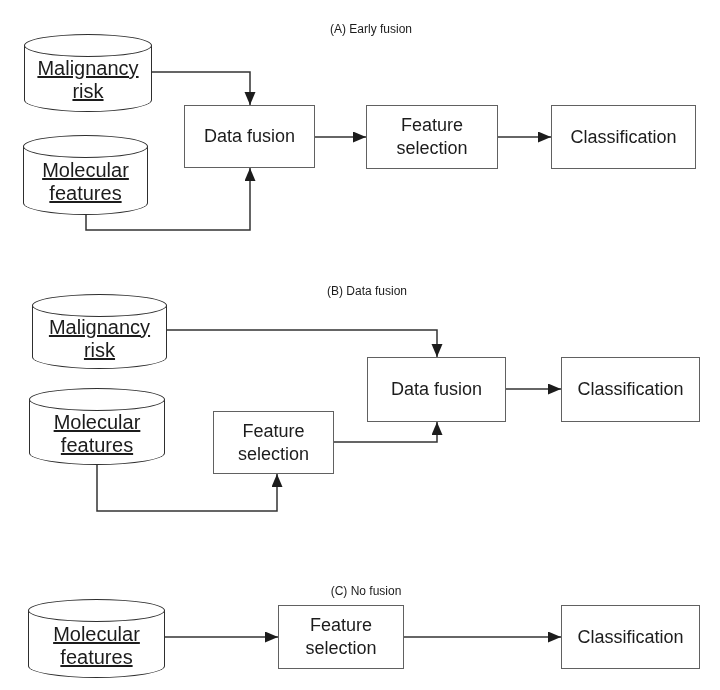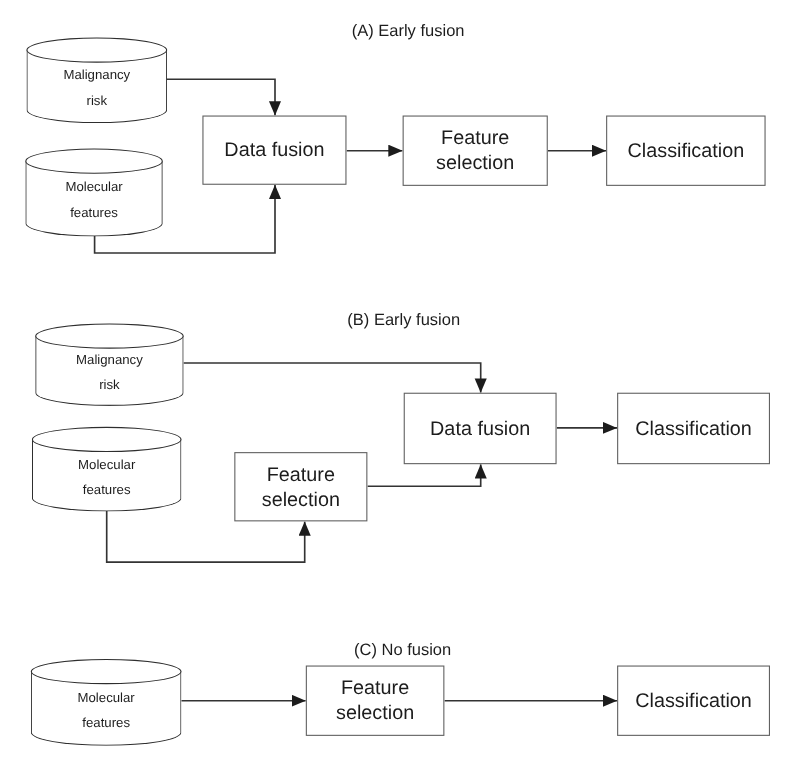--- a/index.html
+++ b/index.html
@@ -3,41 +3,41 @@
 <meta charset="utf-8">
 <style>
   html,body{margin:0;padding:0;background:#ffffff;}
   .canvas{
     position:relative;width:720px;height:690px;background:#ffffff;overflow:hidden;
     font-family:"Liberation Sans", sans-serif;color:#1c1c1c;
   }
   .edges{position:absolute;left:0;top:0;width:720px;height:690px;z-index:0;}
   .panel-title{
     position:absolute;transform:translateX(-50%);white-space:nowrap;
-    font-size:15px;line-height:20px;z-index:2;
+    font-size:12px;line-height:20px;z-index:2;
   }
   .node-box{
     position:absolute;box-sizing:border-box;background:#ffffff;border:1.6px solid #616161;
     display:flex;align-items:center;justify-content:center;text-align:center;
     font-size:18px;line-height:23px;white-space:pre-line;z-index:1;
   }
   .cylinder{position:absolute;z-index:1;}
   .cyl-body{
     position:absolute;left:0;right:0;top:11px;bottom:0;box-sizing:border-box;background:#ffffff;
     border:1.6px solid #2e2e2e;border-top:none;
     border-radius:0 0 50% 50% / 0 0 12px 12px;
   }
   .cyl-top{
     position:absolute;left:0;right:0;top:0;height:23px;box-sizing:border-box;background:#ffffff;
     border:1.6px solid #2e2e2e;border-radius:50%;
   }
   .cyl-label{
     position:absolute;left:0;right:0;top:14px;bottom:0;
     display:flex;align-items:center;justify-content:center;text-align:center;
-    font-size:12px;line-height:23px;white-space:pre-line;
+    font-size:20px;line-height:23px;white-space:pre-line;text-decoration:underline;
   }
 </style>
 </head>
 <body>
 
 <div class="canvas">
 
   <svg class="edges" viewBox="0 0 720 690" xmlns="http://www.w3.org/2000/svg">
     <defs>
       <marker id="arrowhead" markerUnits="userSpaceOnUse" markerWidth="14" markerHeight="12" refX="13" refY="5.5" orient="auto">
@@ -75,21 +75,21 @@
 features</div>
   </div>
 
   <div class="node-box" style="left:184px;top:105px;width:131px;height:63px">Data fusion</div>
 
   <div class="node-box" style="left:366px;top:105px;width:132px;height:64px">Feature
 selection</div>
 
   <div class="node-box" style="left:551px;top:105px;width:145px;height:64px">Classification</div>
 
-  <div class="panel-title" style="left:367px;top:281px">(B) Early fusion</div>
+  <div class="panel-title" style="left:367px;top:281px">(B) Data fusion</div>
 
   <div class="cylinder" style="left:32px;top:294px;width:135px;height:75px">
     <div class="cyl-body"></div>
     <div class="cyl-top"></div>
     <div class="cyl-label">Malignancy
 risk</div>
   </div>
 
   <div class="cylinder" style="left:29px;top:388px;width:136px;height:77px">
     <div class="cyl-body"></div>

